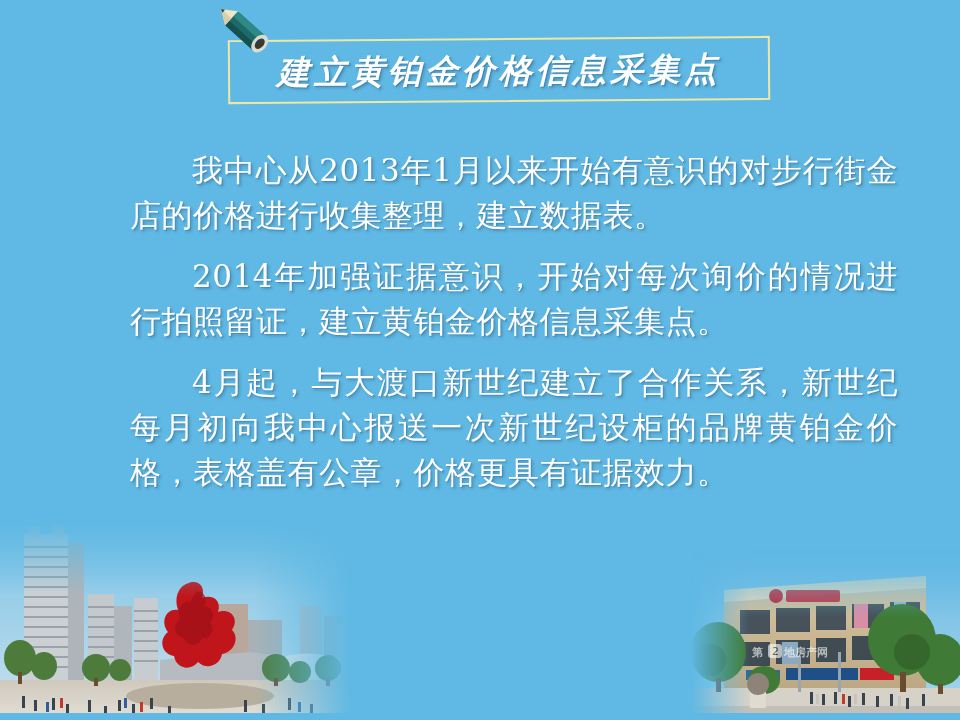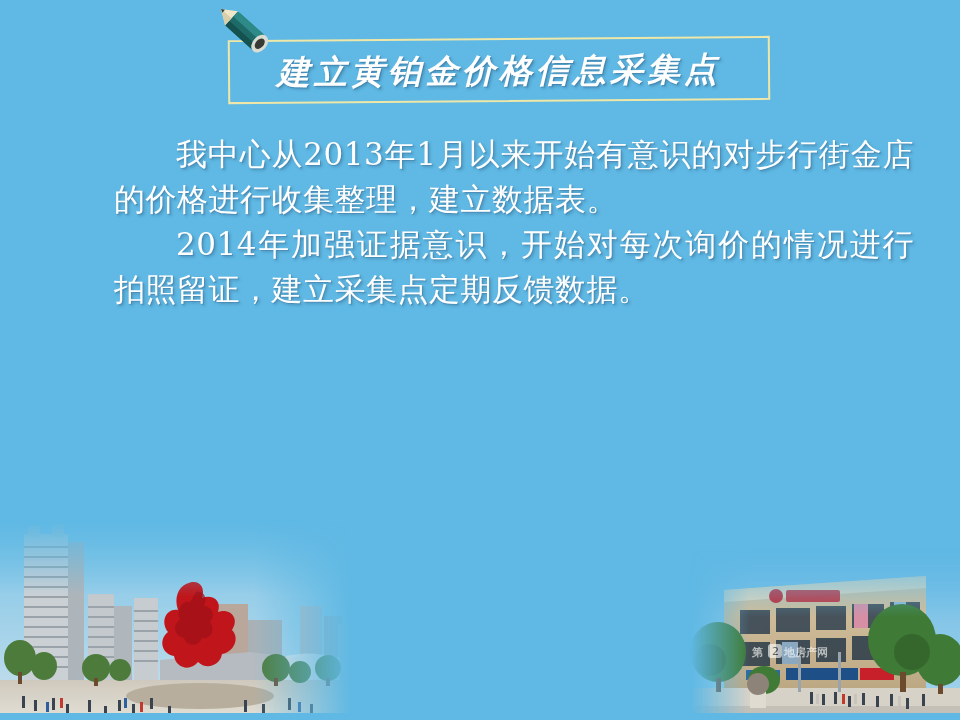--- a/index.html
+++ b/index.html
@@ -107,21 +107,21 @@
     line-height: 45px;
     letter-spacing: .5px;
     font-family: "DejaVu Serif", "Liberation Serif", serif;
     text-shadow:
         1px 1px 0   rgba(70,130,170,.60),
         2px 2px 3px rgba(45,95,135,.45);
     text-align: justify;
     text-justify: inter-character;
   }
   #body-text p {
-    margin: 0;
+    margin: 16px;
     text-indent: 2em;
   }
 
   
   #bottom-strip {
     position:absolute;
     left:0; bottom:0;
     width:100%; height:7px;
     background:#5fb9e4;
   }
@@ -366,17 +366,18 @@
         <path d="M20 20 L6 29.5 L20 39 Z" fill="#efe7c8"></path>
         <path d="M20 29.5 L6 29.5 L20 39 Z" fill="#d8cfa8"></path>
 
         <path d="M9.5 27.5 L6 29.5 L9.5 31.5 Z" fill="#3a3a34"></path>
       </g>
     </svg>
   </div>
 
   <div id="body-text">
     <p>我中心从2013年1月以来开始有意识的对步行街金店的价格进行收集整理，建立数据表。</p>
-    <p>2014年加强证据意识，开始对每次询价的情况进行拍照留证，建立采集点定期反馈数据。</p>
+    <p>2014年加强证据意识，开始对每次询价的情况进行拍照留证，建立黄铂金价格信息采集点。</p>
+    <p>4月起，与大渡口新世纪建立了合作关系，新世纪每月初向我中心报送一次新世纪设柜的品牌黄铂金价格，表格盖有公章，价格更具有证据效力。</p>
   </div>
 
   <div id="bottom-strip"></div>
 </div>
 
 </body></html>

